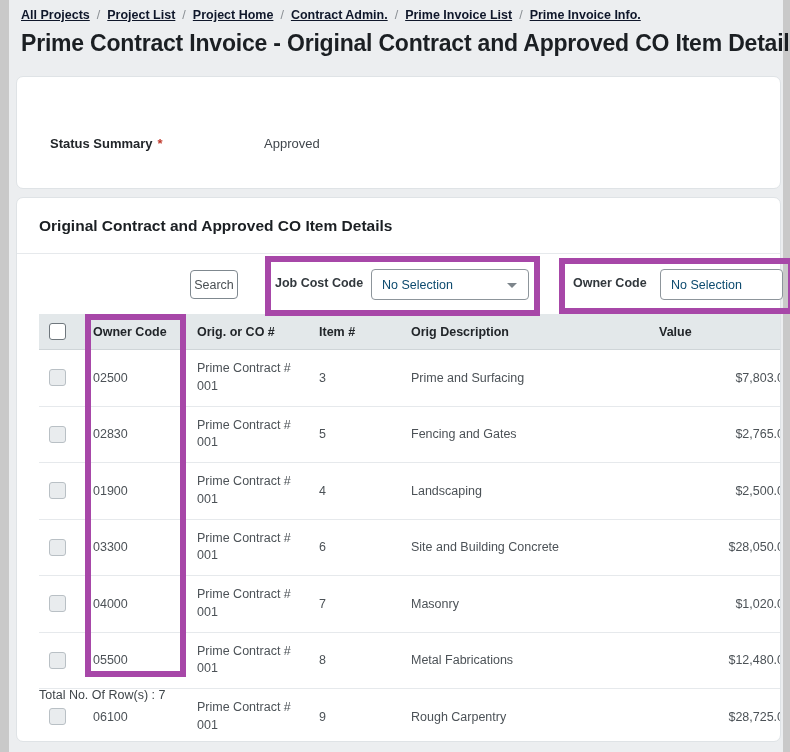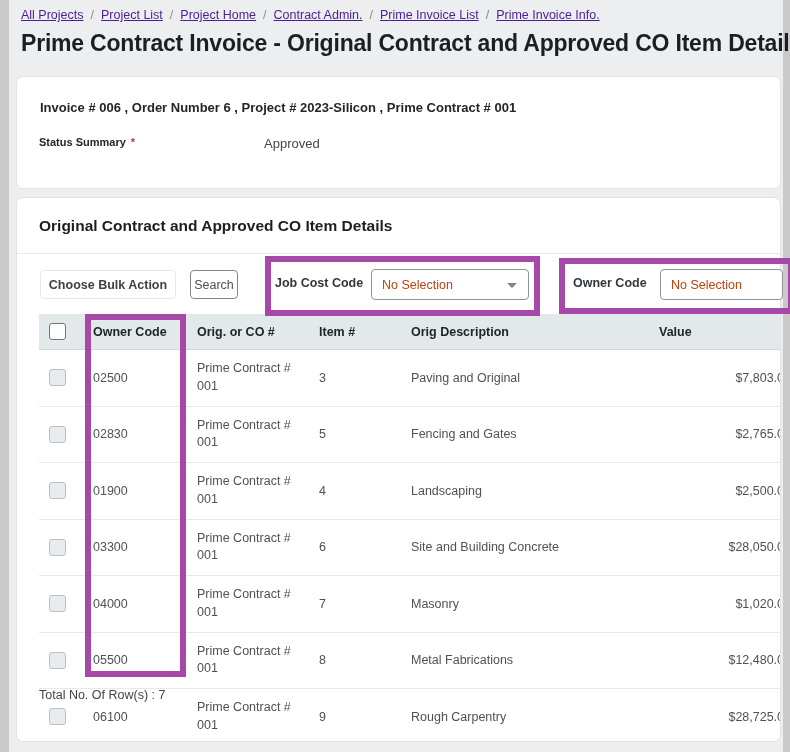--- a/index.html
+++ b/index.html
@@ -29,24 +29,25 @@
   
   .breadcrumb {
     position: absolute; left: 9px; top: 0; right: 7px;
     height: 30px;
     display: flex; align-items: center;
     padding-left: 12px;
     font-size: 12.5px;
     background: #eceef0;
   }
   .crumb {
-    color: #4c1d95;
+    color: #0f172a;
     text-decoration: underline;
     white-space: nowrap;
     cursor: pointer;
+    font-weight: bold;
   }
   .crumb-sep {
     color: #8a8f94;
     margin: 0 7px;
   }
 
   
   .page-title {
     position: absolute; left: 21px; top: 30px;
     font-size: 23px;
@@ -65,22 +66,22 @@
   }
   #info-card { left: 16px; top: 76px; right: 9px; height: 113px; }
   #main-card { left: 16px; top: 197px; right: 9px; height: 545px; text-decoration: underline; }
 
   .info-line {
     position: absolute; left: 23px; top: 23px;
     font-size: 13px; font-weight: 700; color: #22262a;
     white-space: nowrap;
   }
   .status-label {
-    position: absolute; left: 22px; top: 59px;
-    font-size: 11px; font-weight: 700; color: #22262a;
+    position: absolute; left: 33px; top: 59px;
+    font-size: 13px; font-weight: 700; color: #22262a;
     white-space: nowrap;
   }
   .req-star { color: #c0392b; font-weight: 700; margin-left: 5px; }
   .status-value {
     position: absolute; left: 215px; top: 59px;
     font-size: 13px; color: #41474d; white-space: nowrap; margin-left: 32px;
   }
 
   
   .section-title {
@@ -130,21 +131,21 @@
     height: 31px;
     border: 1px solid #8d959b;
     border-radius: 4px;
     background: #ffffff;
     display: flex; align-items: center;
     cursor: pointer;
   }
   #jcc-select { left: 354px; width: 158px; }
   #oc-select  { left: 643px; width: 123px; }
   .select-text {
-    font-size: 12.5px; color: #c2410c;
+    font-size: 12.5px; color: #0c4a6e;
     padding-left: 10px; white-space: nowrap;
   }
   .caret {
     position: absolute; right: 11px; top: 50%;
     margin-top: -2px;
     width: 0; height: 0;
     border-left: 5px solid transparent;
     border-right: 5px solid transparent;
     border-top: 5px solid #7d858b;
   }
@@ -236,33 +237,31 @@
       <span class="crumb">Contract Admin.</span>
       <span class="crumb-sep">/</span>
       <span class="crumb">Prime Invoice List</span>
       <span class="crumb-sep">/</span>
       <span class="crumb">Prime Invoice Info.</span>
     </nav>
 
   <div class="page-title">Prime Contract Invoice - Original Contract and Approved CO Item Details</div>
 
   <div class="card" id="info-card">
-    <div class="info-line">Invoice # 006 , Order Number 6 , Project # 2023-Silicon , Prime Contract # 001</div>
     <div class="status-label">
       <span>Status Summary</span><span class="req-star">*</span>
     </div>
     <div class="status-value">Approved</div>
   </div>
 
   <div class="card" id="main-card">
     <div class="section-title">Original Contract and Approved CO Item Details</div>
     <div class="section-rule"></div>
 
     <div class="toolbar">
-      <div class="btn" id="bulk-btn">Choose Bulk Action</div>
       <div class="btn" id="search-btn">Search</div>
 
       <div class="field-label" id="jcc-label">Job Cost Code</div>
       <div class="select-box" id="jcc-select">
         <span class="select-text">No Selection</span>
         <span class="caret"></span>
       </div>
 
       <div class="field-label" id="oc-label">Owner Code</div>
       <div class="select-box" id="oc-select">
@@ -285,21 +284,21 @@
             </tr>
         </thead>
         <tbody id="body-rows">
             <tr>
               <td class="col-cb">
                 <span class="cb"></span>
               </td>
               <td class="col-owner">02500</td>
               <td class="col-orig orig-cell">Prime Contract # 001</td>
               <td class="col-item">3</td>
-              <td class="col-desc">Paving and Original</td>
+              <td class="col-desc">Prime and Surfacing</td>
               <td class="col-value">$7,803.00</td>
             </tr>
             <tr>
               <td class="col-cb">
                 <span class="cb"></span>
               </td>
               <td class="col-owner">02830</td>
               <td class="col-orig orig-cell">Prime Contract # 001</td>
               <td class="col-item">5</td>
               <td class="col-desc">Fencing and Gates</td>

